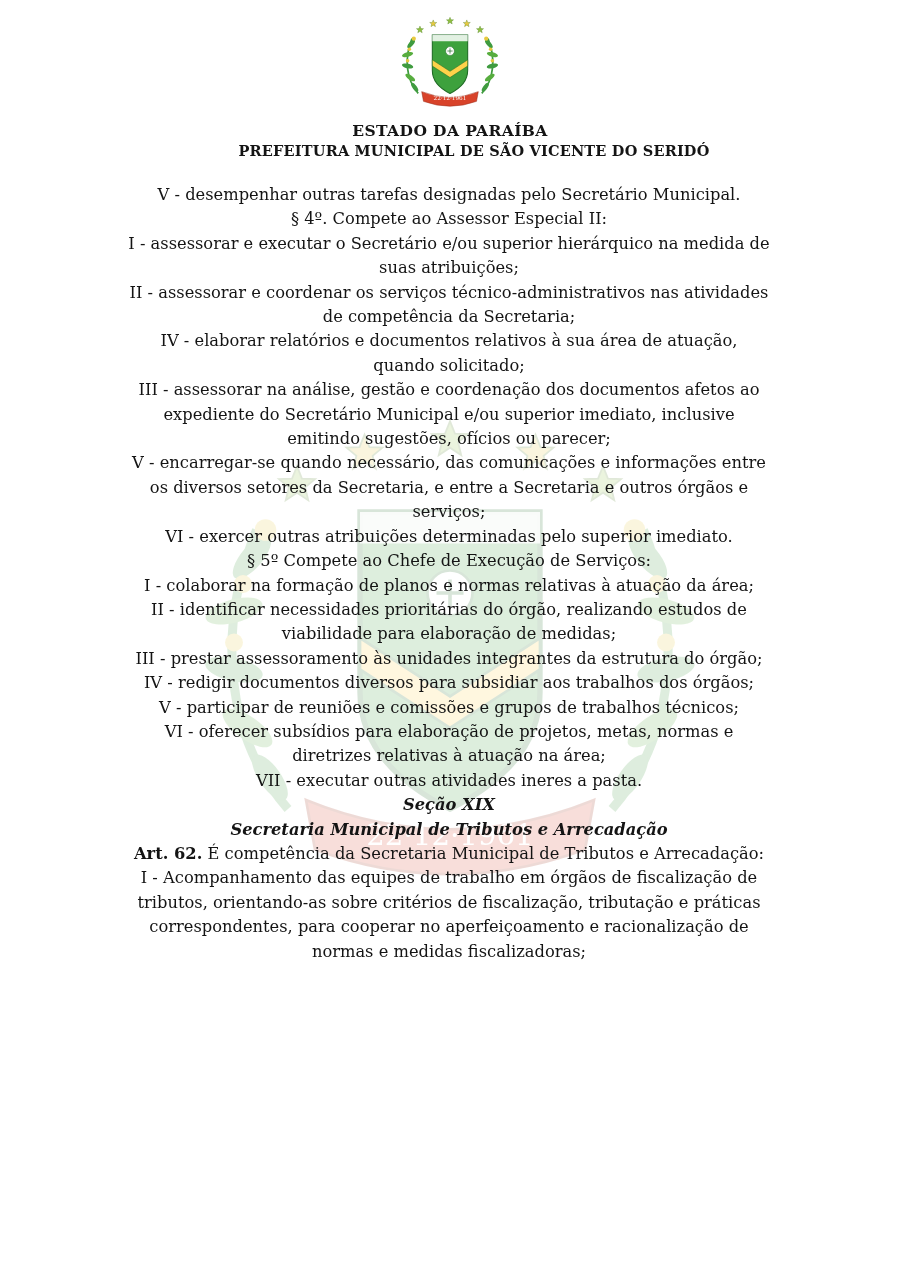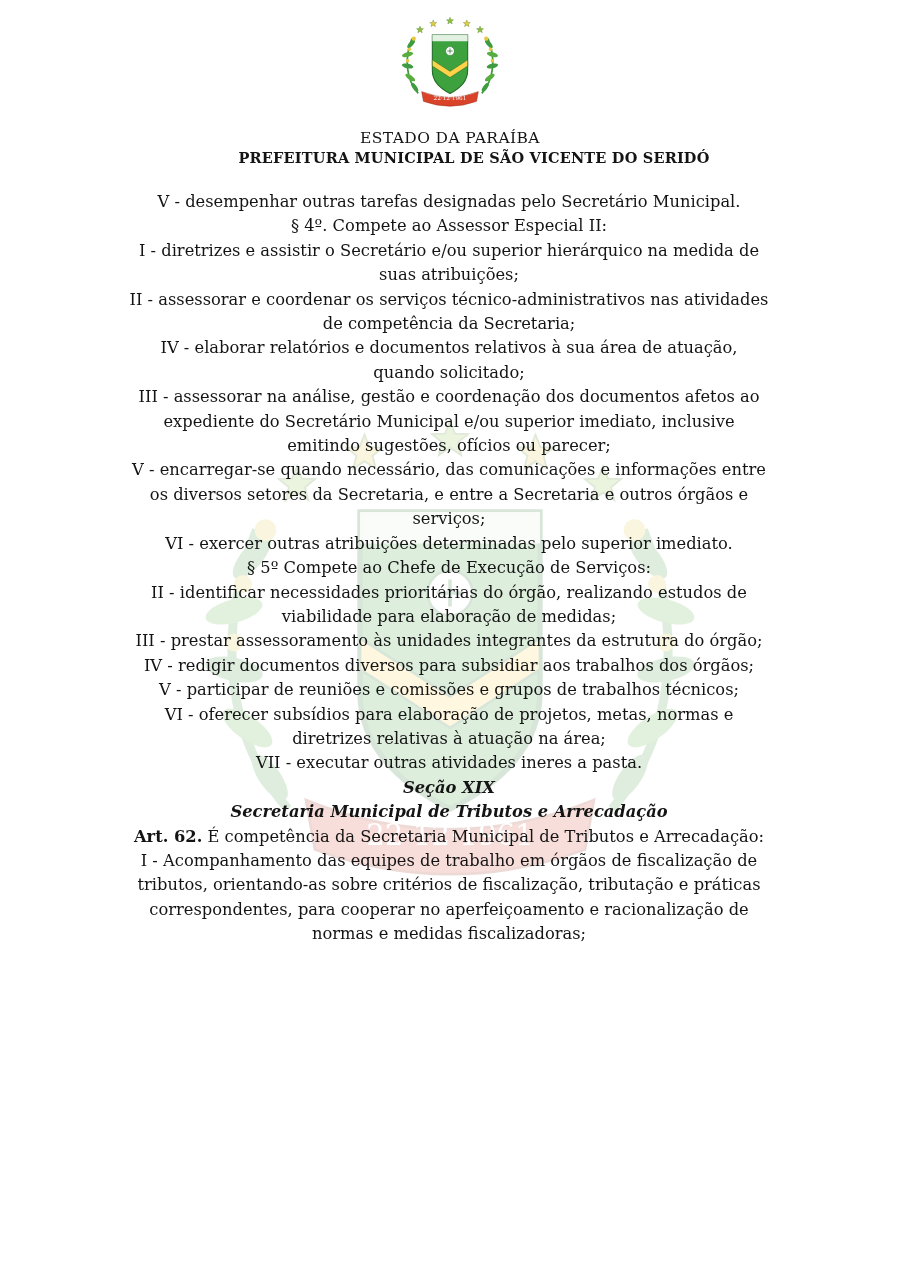--- a/index.html
+++ b/index.html
@@ -15,24 +15,24 @@
   .page { position: relative; width: 900px; height: 1273px; }
 
   .letterhead {
     position: relative;
     z-index: 2;
     text-align: center;
     padding-top: 12px;
   }
   .crest-top { width: 106px; height: 101px; display: inline-block; }
   .h-state {
-    font-weight: normal;
+    font-weight: bold;
     font-size: 15.5px;
     letter-spacing: 0.4px;
-    margin-top: 12px;
+    margin-top: 4px;
   }
   .h-muni {
     font-weight: bold;
     font-size: 14.5px;
     letter-spacing: 0.2px;
     margin-top: 2px;
     margin-left: 48px;
   }
 
   .watermark {
@@ -116,28 +116,29 @@
     </svg>
     <div class="h-state">ESTADO DA PARAÍBA</div>
     <div class="h-muni">PREFEITURA MUNICIPAL DE SÃO VICENTE DO SERIDÓ</div>
   </div>
 
   <div class="content">
 
     <p>V - desempenhar outras tarefas designadas pelo Secretário Municipal.</p>
 
     <p class="mt1">§ 4º. Compete ao Assessor Especial II:</p>
-    <p>I - diretrizes e assistir o Secretário e/ou superior hierárquico na medida de suas atribuições;</p>
+    <p>I - assessorar e executar o Secretário e/ou superior hierárquico na medida de suas atribuições;</p>
     <p>II - assessorar e coordenar os serviços técnico-administrativos nas atividades de competência da Secretaria;</p>
     <p>IV - elaborar relatórios e documentos relativos à sua área de atuação, quando solicitado;</p>
     <p>III - assessorar na análise, gestão e coordenação dos documentos afetos ao expediente do Secretário Municipal e/ou superior imediato, inclusive emitindo sugestões, ofícios ou parecer;</p>
     <p>V - encarregar-se quando necessário, das comunicações e informações entre os diversos setores da Secretaria, e entre a Secretaria e outros órgãos e serviços;</p>
     <p>VI - exercer outras atribuições determinadas pelo superior imediato.</p>
 
     <p class="mt1">§ 5º Compete ao Chefe de Execução de Serviços:</p>
+    <p>I - colaborar na formação de planos e normas relativas à atuação da área;</p>
     <p>II - identificar necessidades prioritárias do órgão, realizando estudos de viabilidade para elaboração de medidas;</p>
     <p>III - prestar assessoramento às unidades integrantes da estrutura do órgão;</p>
     <p>IV - redigir documentos diversos para subsidiar aos trabalhos dos órgãos;</p>
     <p>V - participar de reuniões e comissões e grupos de trabalhos técnicos;</p>
     <p>VI - oferecer subsídios para elaboração de projetos, metas, normas e diretrizes relativas à atuação na área;</p>
     <p>VII - executar outras atividades ineres a pasta.</p>
 
     <p class="mt2 section-head">Seção XIX</p>
     <p class="section-head">Secretaria Municipal de Tributos e Arrecadação</p>
 

